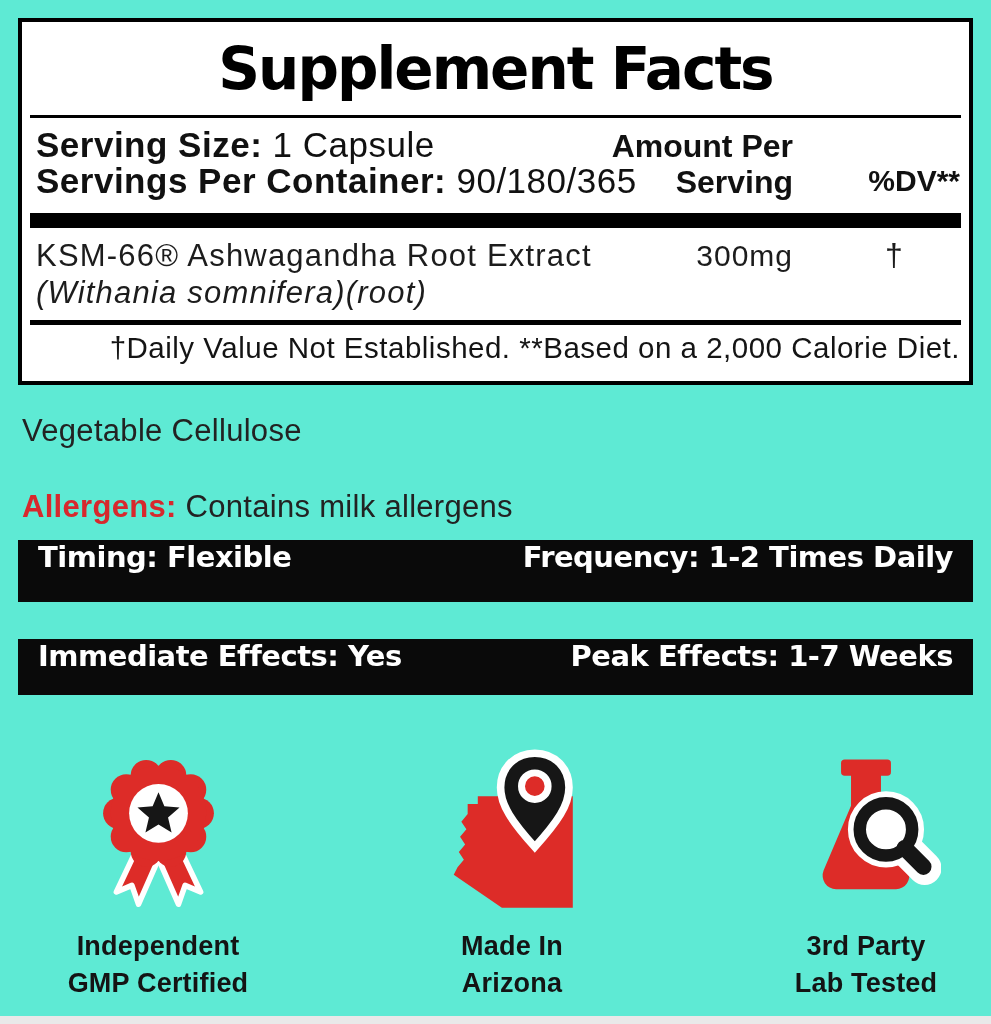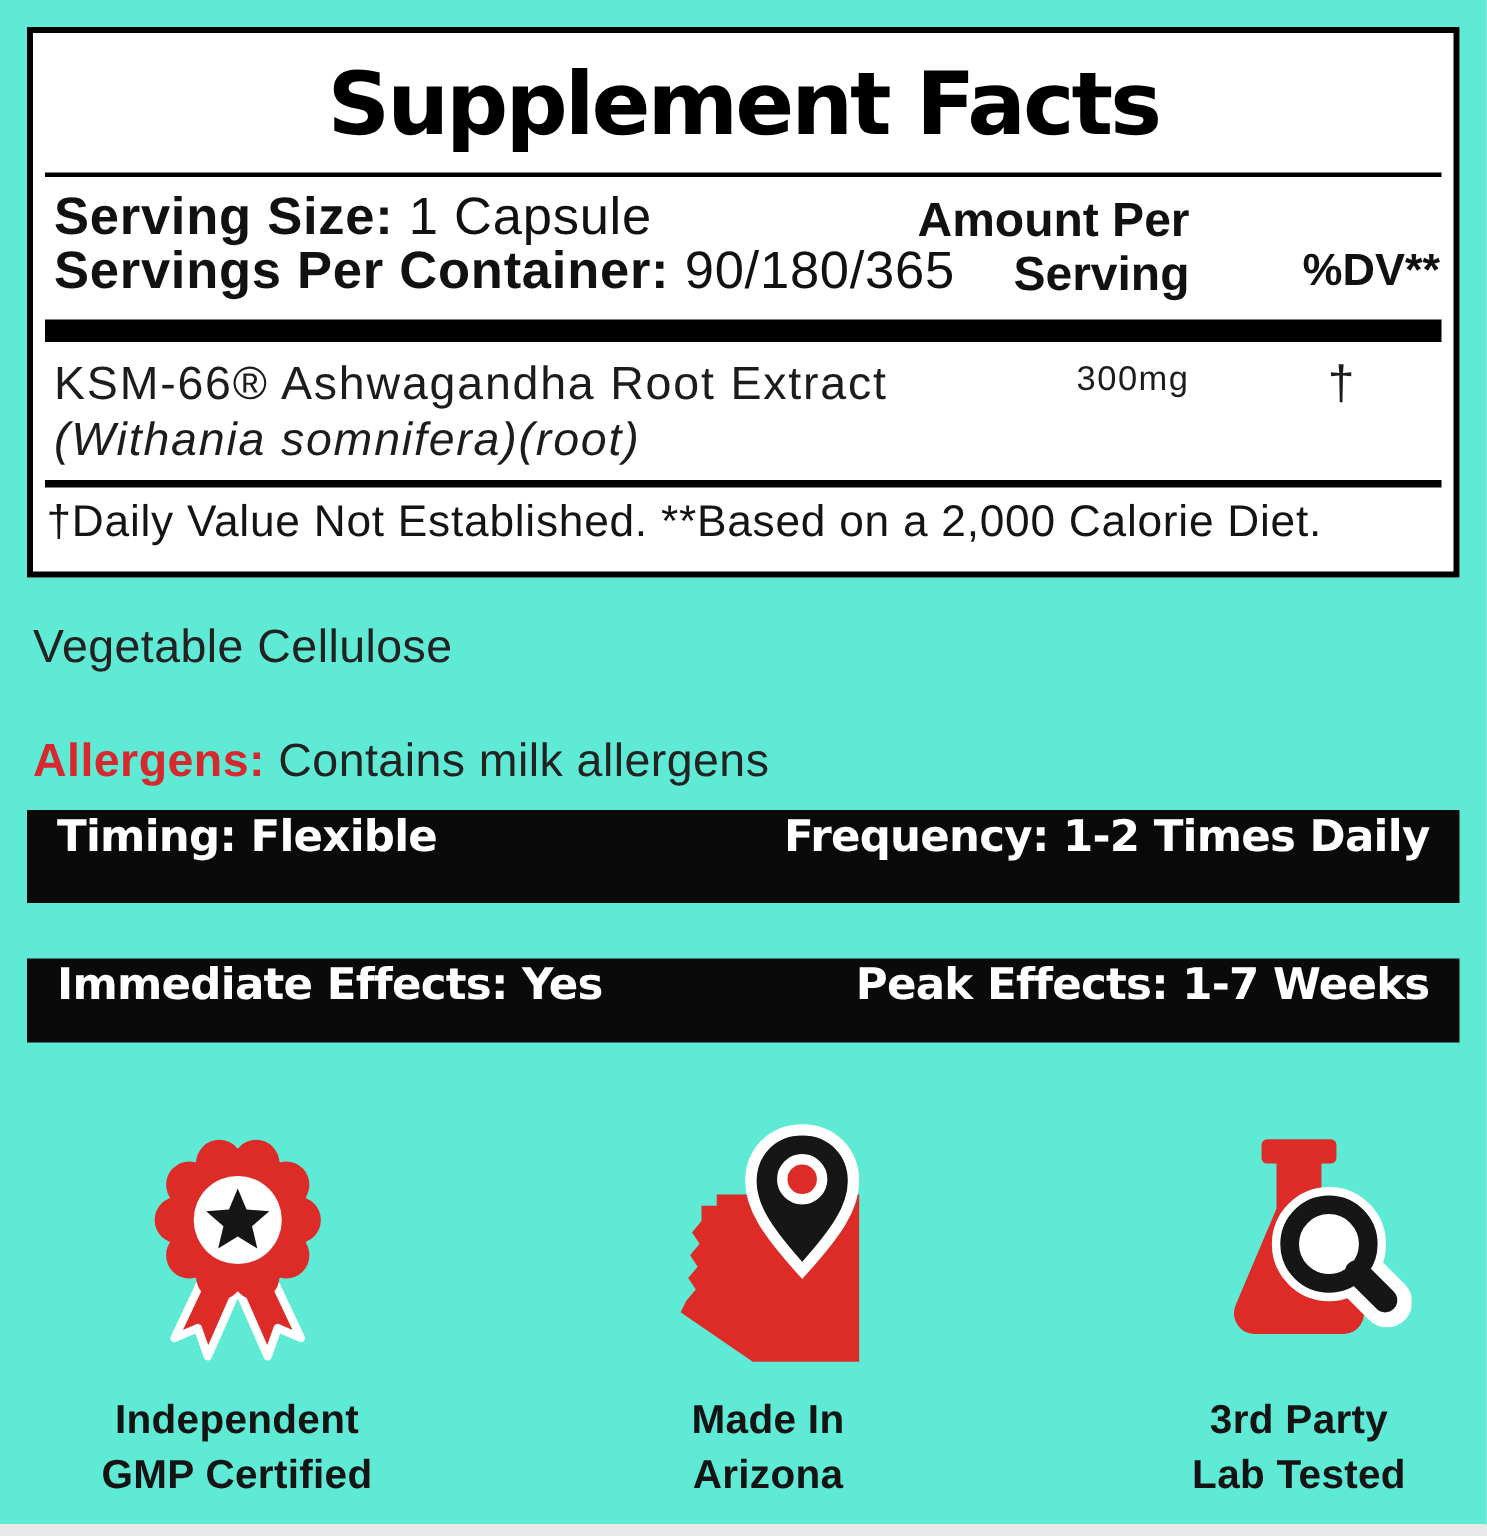--- a/index.html
+++ b/index.html
@@ -13,23 +13,23 @@
   .rule{position:absolute;left:8px;right:8px;background:#000;}
   .rule-thin{top:93px;height:3px;}
   .rule-thick{top:191px;height:15px;}
   .rule-med{top:298px;height:5px;}
   .serv-block{position:absolute;top:105px;left:14px;font-size:35px;letter-spacing:.5px;line-height:36px;white-space:nowrap;}
   .b{font-weight:700;}
   .amount-hdr{position:absolute;top:106px;left:511px;width:260px;text-align:right;font-weight:700;font-size:32px;line-height:36px;}
   .dv-hdr{position:absolute;top:142px;left:806px;width:132px;text-align:right;font-weight:700;font-size:30px;}
   .ing-name{position:absolute;top:215px;left:14px;font-size:31px;letter-spacing:1.2px;line-height:37px;color:#1c1c1c;}
   .ing-name .sci{font-style:italic;}
-  .ing-amount{position:absolute;top:217px;left:511px;width:260px;text-align:right;font-size:23px;letter-spacing:1px;color:#1c1c1c;}
+  .ing-amount{position:absolute;top:217px;left:511px;width:260px;text-align:right;font-size:30px;letter-spacing:1px;color:#1c1c1c;}
   .ing-dv{position:absolute;top:215px;left:806px;width:132px;text-align:center;font-size:32px;color:#1c1c1c;}
-  .footnote{position:absolute;top:309px;left:9px;right:9px;font-size:29.5px;letter-spacing:.5px;white-space:nowrap;color:#141414;}
+  .footnote{position:absolute;top:309px;left:9px;right:9px;font-size:29.5px;letter-spacing:.5px;white-space:nowrap;color:#141414;text-align:right;}
 
   
   .other{position:absolute;left:22px;top:412px;font-size:31px;letter-spacing:.3px;line-height:38px;color:#222;}
   .allergens{position:absolute;left:22px;top:488px;font-size:31px;letter-spacing:.3px;line-height:38px;color:#222;}
   .red{color:#d7282d;}
 
   
   .info-bar{position:absolute;left:18px;width:955px;background:#0a0a0a;box-sizing:border-box;
     display:flex;justify-content:space-between;align-items:flex-start;padding:0 20px;
     font-family:"DejaVu Sans",sans-serif;font-weight:700;font-size:29px;letter-spacing:-.5px;color:#fff;white-space:nowrap;}

